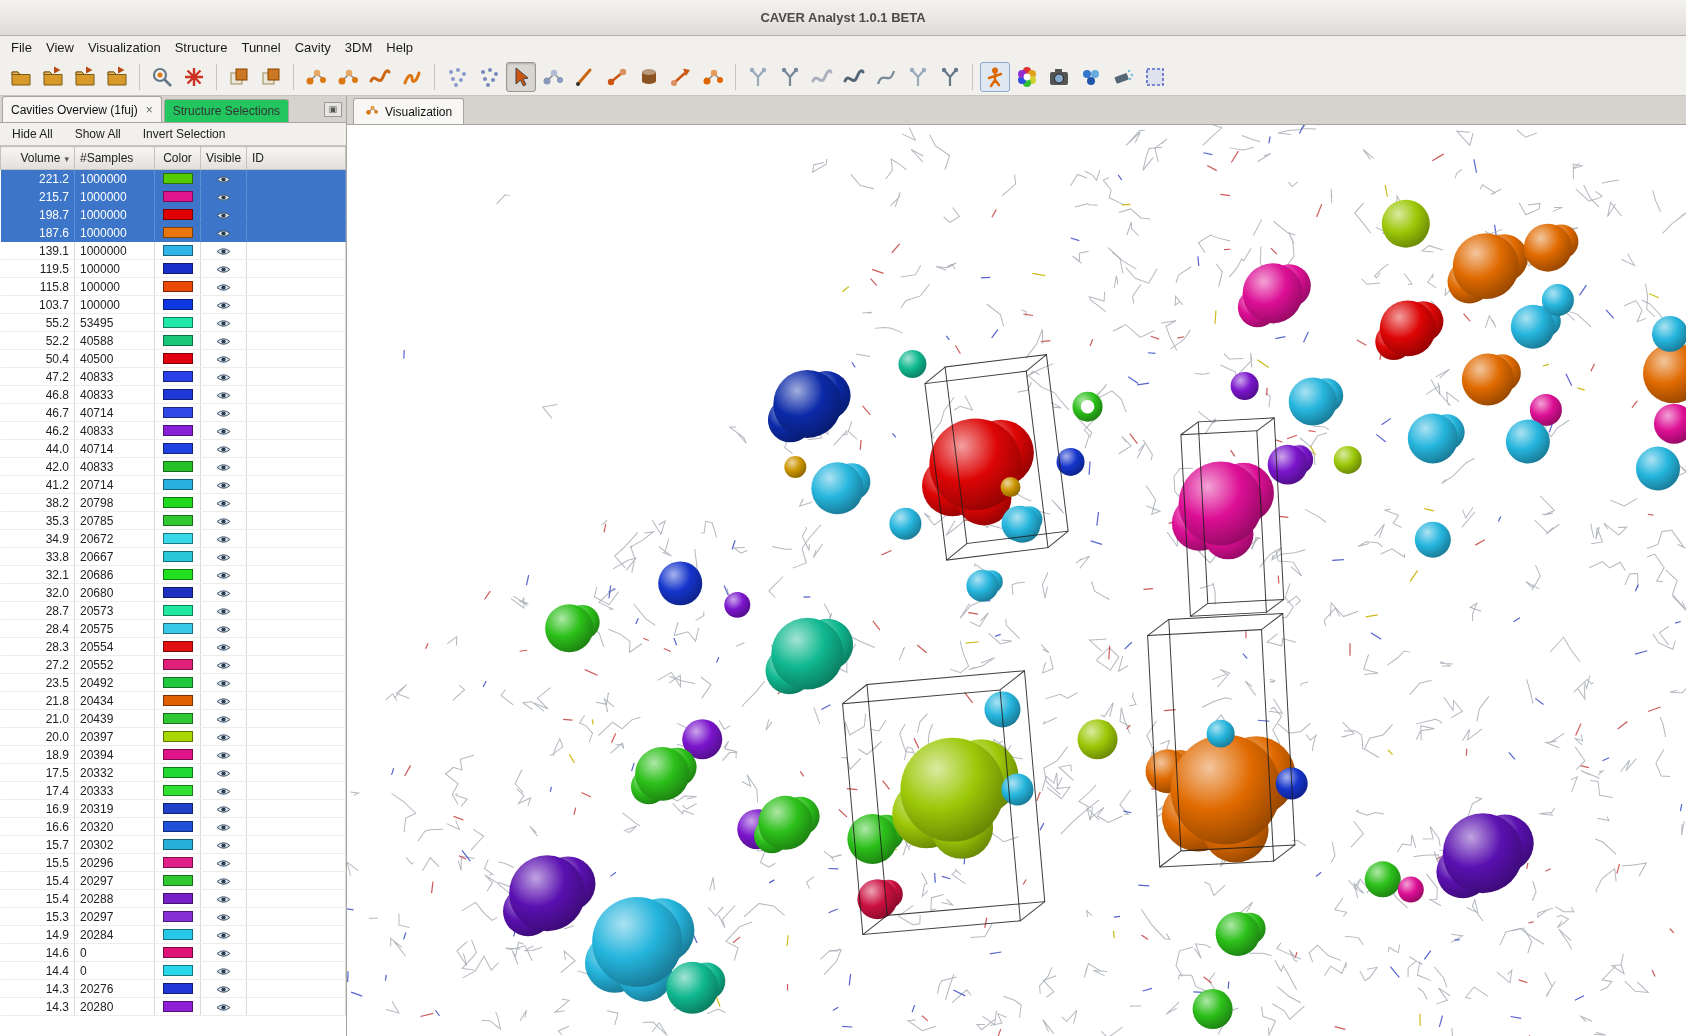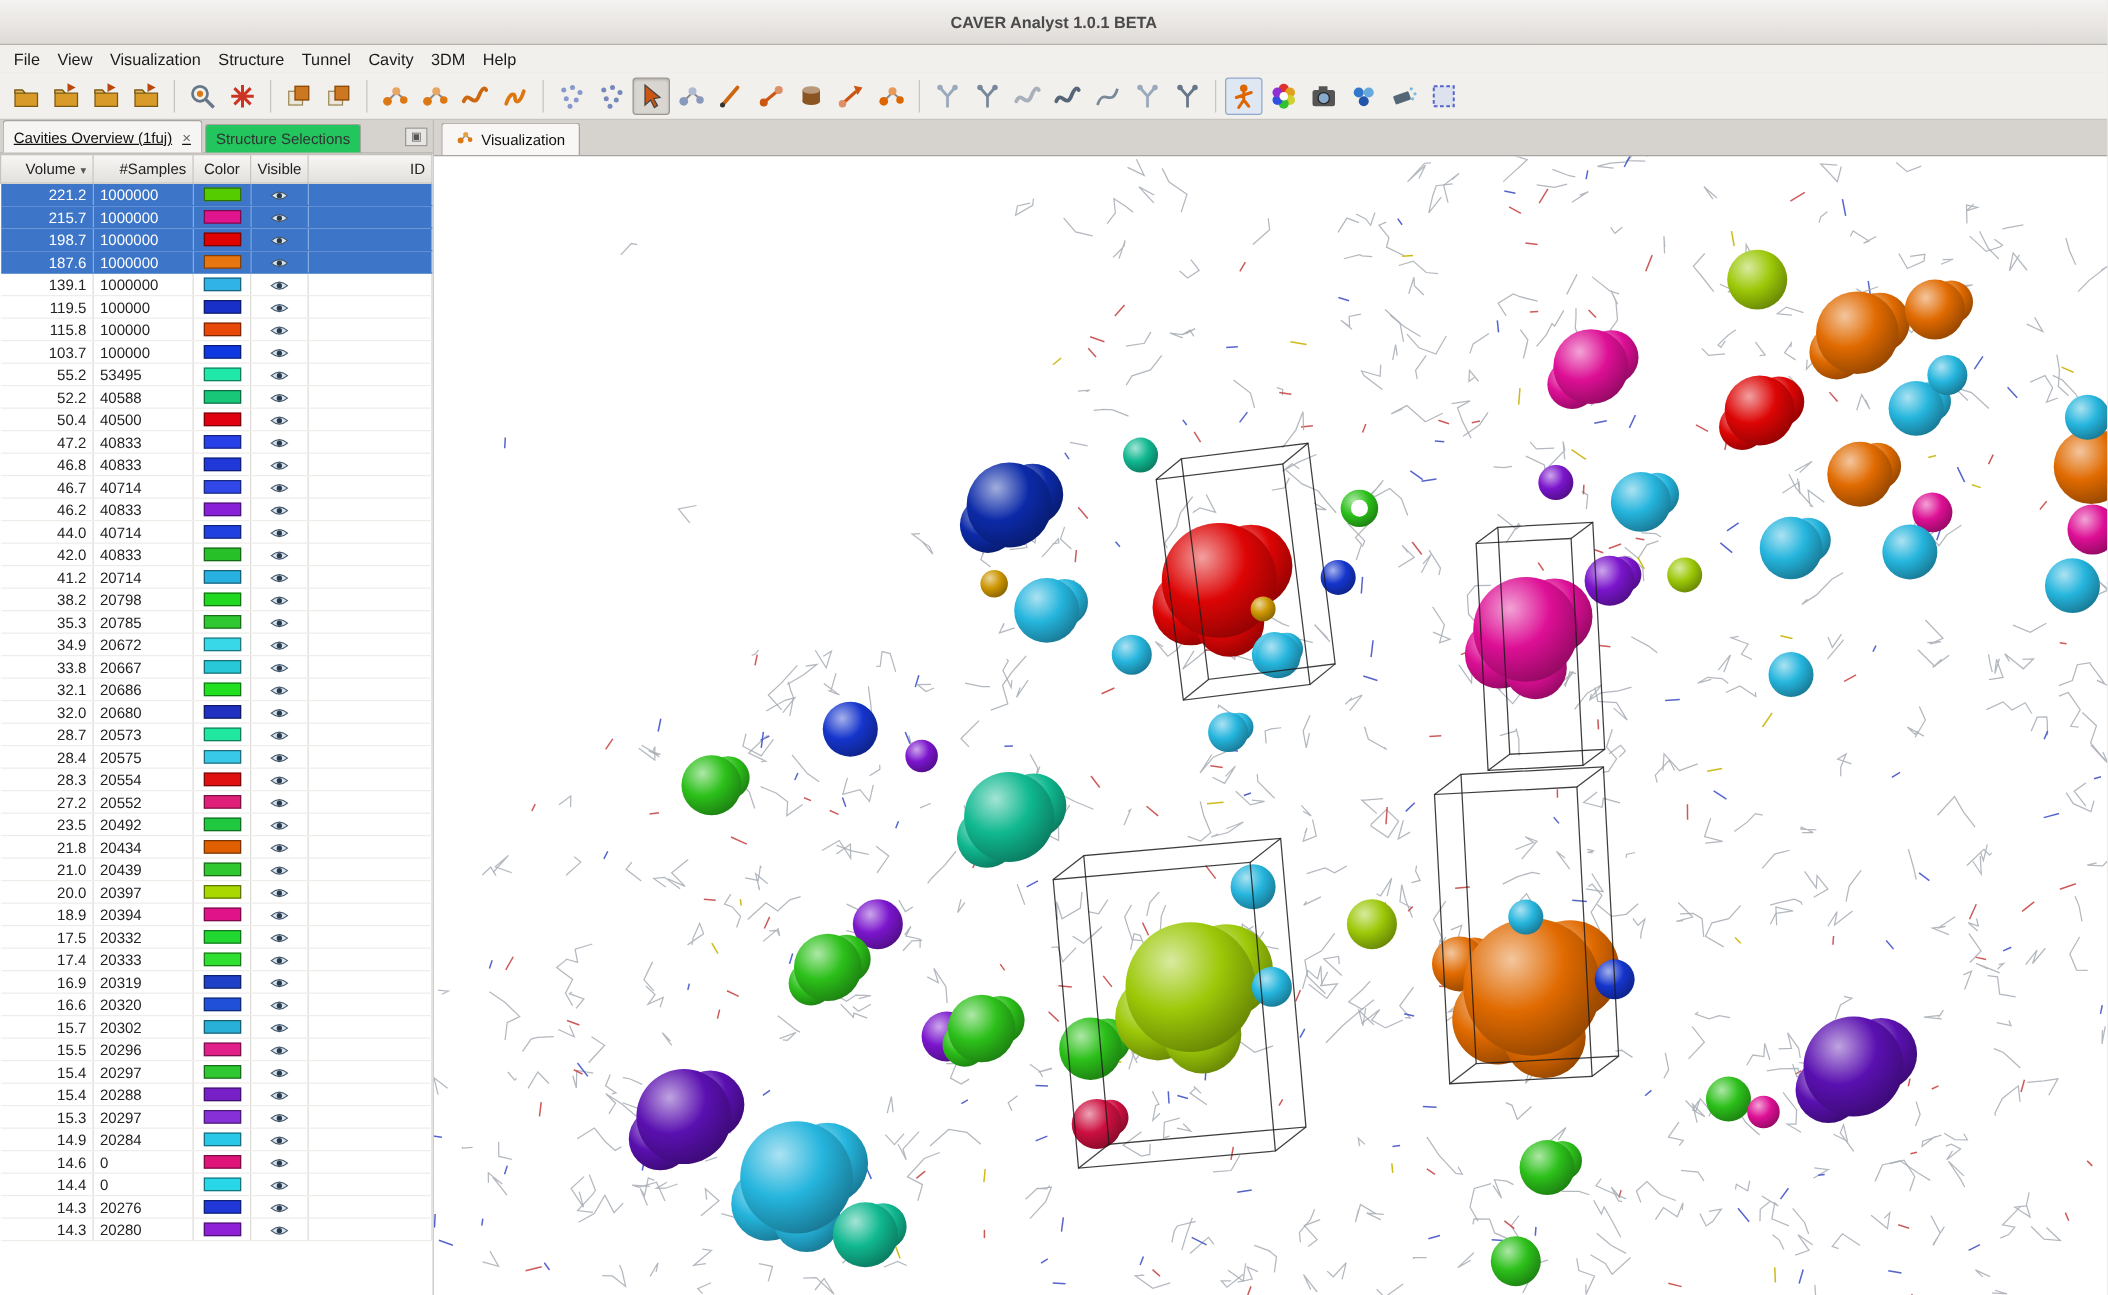--- a/index.html
+++ b/index.html
@@ -9,28 +9,28 @@
   .menu-item{padding:2px 7px;cursor:default;}
   .toolbar{height:38px;background:#f2f0ed;border-bottom:1px solid #c8c5c0;display:flex;align-items:center;padding:0 6px;gap:2px;}
   .tool{width:30px;height:30px;display:flex;align-items:center;justify-content:center;border:1px solid transparent;border-radius:3px;}
   .tool.pressed{background:#d9d6d1;border:1px solid #9a968f;box-shadow:inset 0 1px 2px rgba(0,0,0,.2);}
   .tool.highlight{background:#dfe7f2;border:1px solid #8fa8cc;}
   .tool-sep{width:1px;height:26px;background:#c8c5c0;margin:0 5px;}
   .content{display:flex;height:940px;}
   .left-panel{width:347px;background:#eceae6;border-right:1px solid #a8a5a0;display:flex;flex-direction:column;}
   .tabstrip{height:27px;background:#d6d3ce;display:flex;align-items:flex-end;border-bottom:1px solid #a8a5a0;}
   .tab{height:23px;padding:0 8px;display:flex;align-items:center;gap:6px;font-size:12px;background:#22c55e;border:1px solid #a8a5a0;border-bottom:none;margin-left:2px;border-radius:3px 3px 0 0;color:#333;white-space:nowrap;}
-  .tab.active{background:#f6f5f3;height:26px;color:#111;text-decoration:underline;}
+  .tab.active{background:#f6f5f3;height:26px;color:#111;}
   .tab-close{font-size:12px;color:#666;padding-left:2px;}
   .float-btn{margin-left:auto;margin-right:4px;margin-bottom:5px;width:18px;height:15px;border:1px solid #999;background:#e8e6e2;font-size:9px;line-height:12px;text-align:center;color:#555;}
   .actions{height:23px;background:#f2f0ed;border-bottom:1px solid #c5c2bd;display:flex;align-items:center;padding-left:12px;gap:22px;font-size:12px;color:#222;}
   .action-btn{cursor:default;}
   .table-wrap{flex:1;background:#fff;overflow:hidden;}
   table{border-collapse:collapse;width:100%;font-size:12px;table-layout:fixed;}
-  th{height:23px;background:linear-gradient(#f7f6f4,#e2e0dc);border:1px solid #c6c3be;font-weight:normal;text-align:right;padding:0 5px;color:#222;overflow:hidden;white-space:nowrap;}
+  th{height:23px;background:linear-gradient(#f7f6f4,#e2e0dc);border:1px solid #c6c3be;font-weight:normal;text-align:left;padding:0 5px;color:#222;overflow:hidden;white-space:nowrap;}
   td{height:18px;border-right:1px solid #dddbd7;border-bottom:1px solid #efedea;padding:0 5px;color:#222;overflow:hidden;white-space:nowrap;}
   tr.selected td{background:#3d76c8;color:#fff;border-right-color:#5e8fd4;border-bottom-color:#3d76c8;}
   .col-volume{width:74px;text-align:right;}
   .col-samples{width:80px;}
   .col-color{width:46px;text-align:center;}
   .col-visible{width:46px;text-align:center;}
   .swatch{width:30px;height:11px;margin:0 auto;border:1px solid rgba(0,0,0,.45);}
   .eye{display:inline-block;vertical-align:middle;}
   .sort-arrow{font-size:9px;color:#555;padding-left:4px;}
   .viz-panel{flex:1;display:flex;flex-direction:column;background:#d6d3ce;}
@@ -304,20 +304,25 @@
     <div class="left-panel">
       <div class="tabstrip" id="left-tabs">
           <div class="tab active">
             <span>Cavities Overview (1fuj)</span>
             <span class="tab-close">×</span>
           </div>
           <div class="tab">
             <span>Structure Selections</span>
           </div>
           <div class="float-btn">▣</div>
+        </div>
+      <div class="actions" id="actions">
+          <span class="action-btn">Hide All</span>
+          <span class="action-btn">Show All</span>
+          <span class="action-btn">Invert Selection</span>
         </div>
       <div class="table-wrap">
         <table>
           <colgroup>
               <col style="width:74px">
               <col style="width:80px">
               <col style="width:46px">
               <col style="width:46px">
               <col>
             </colgroup>

